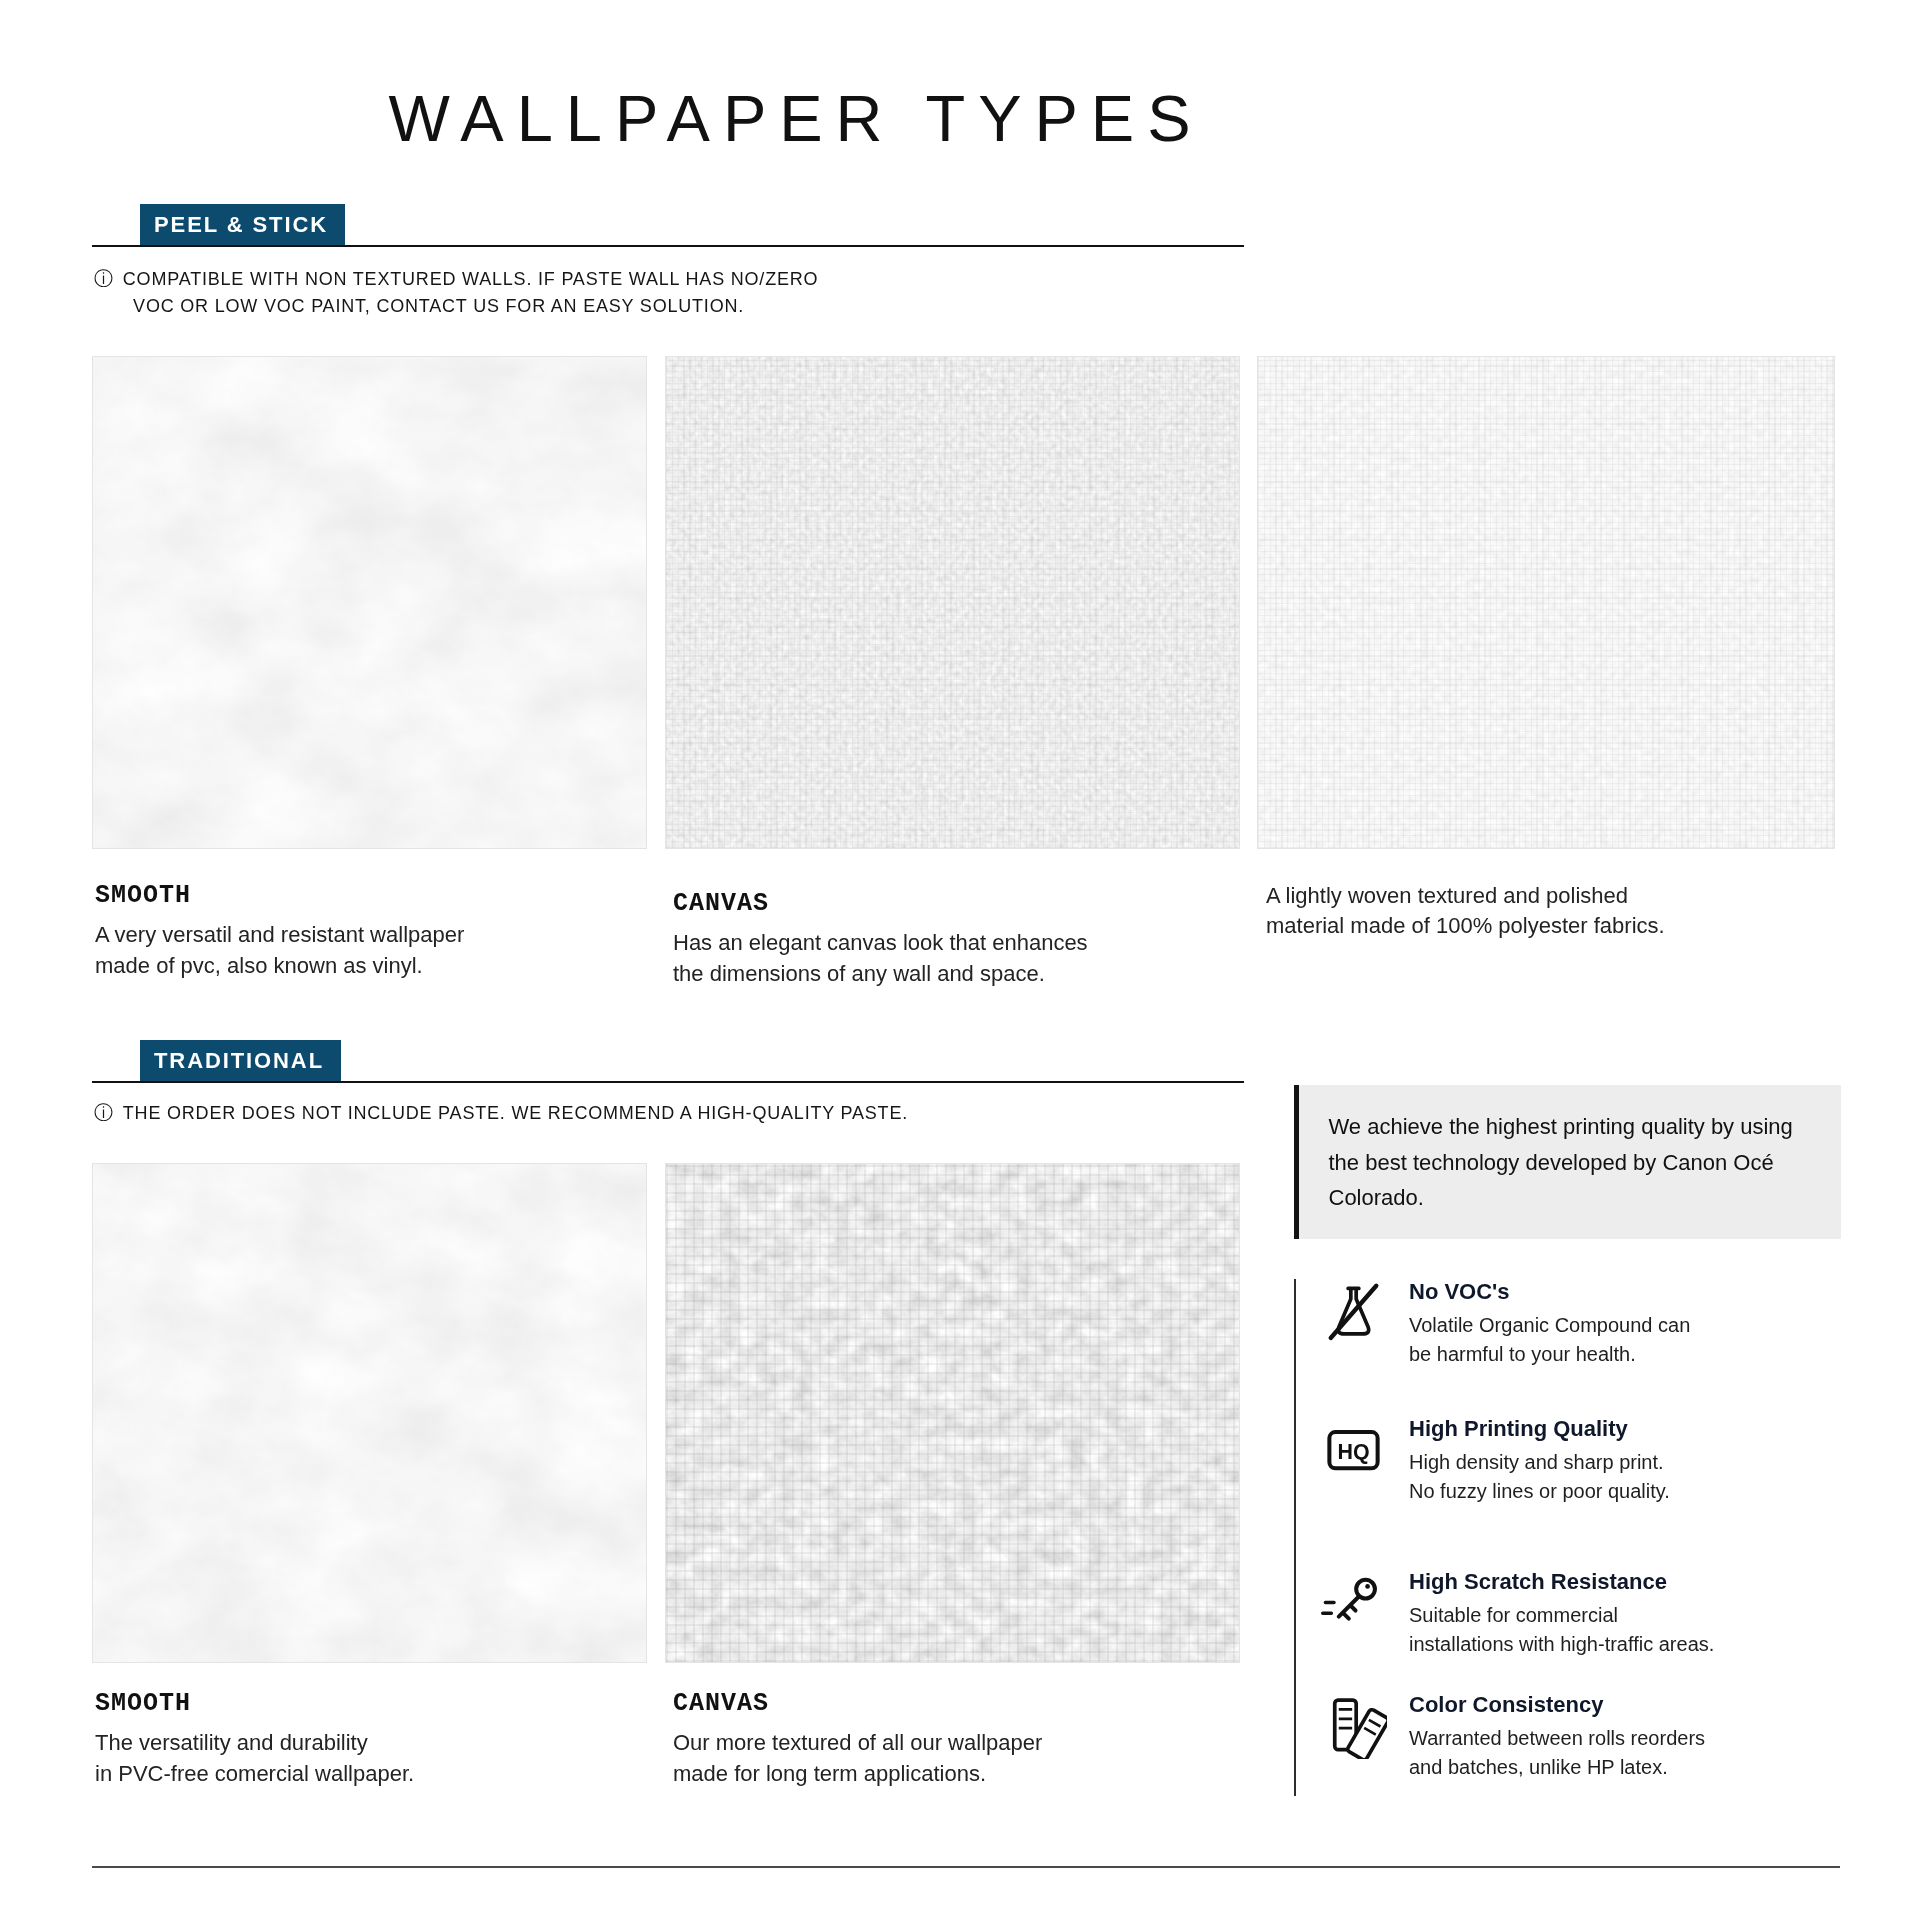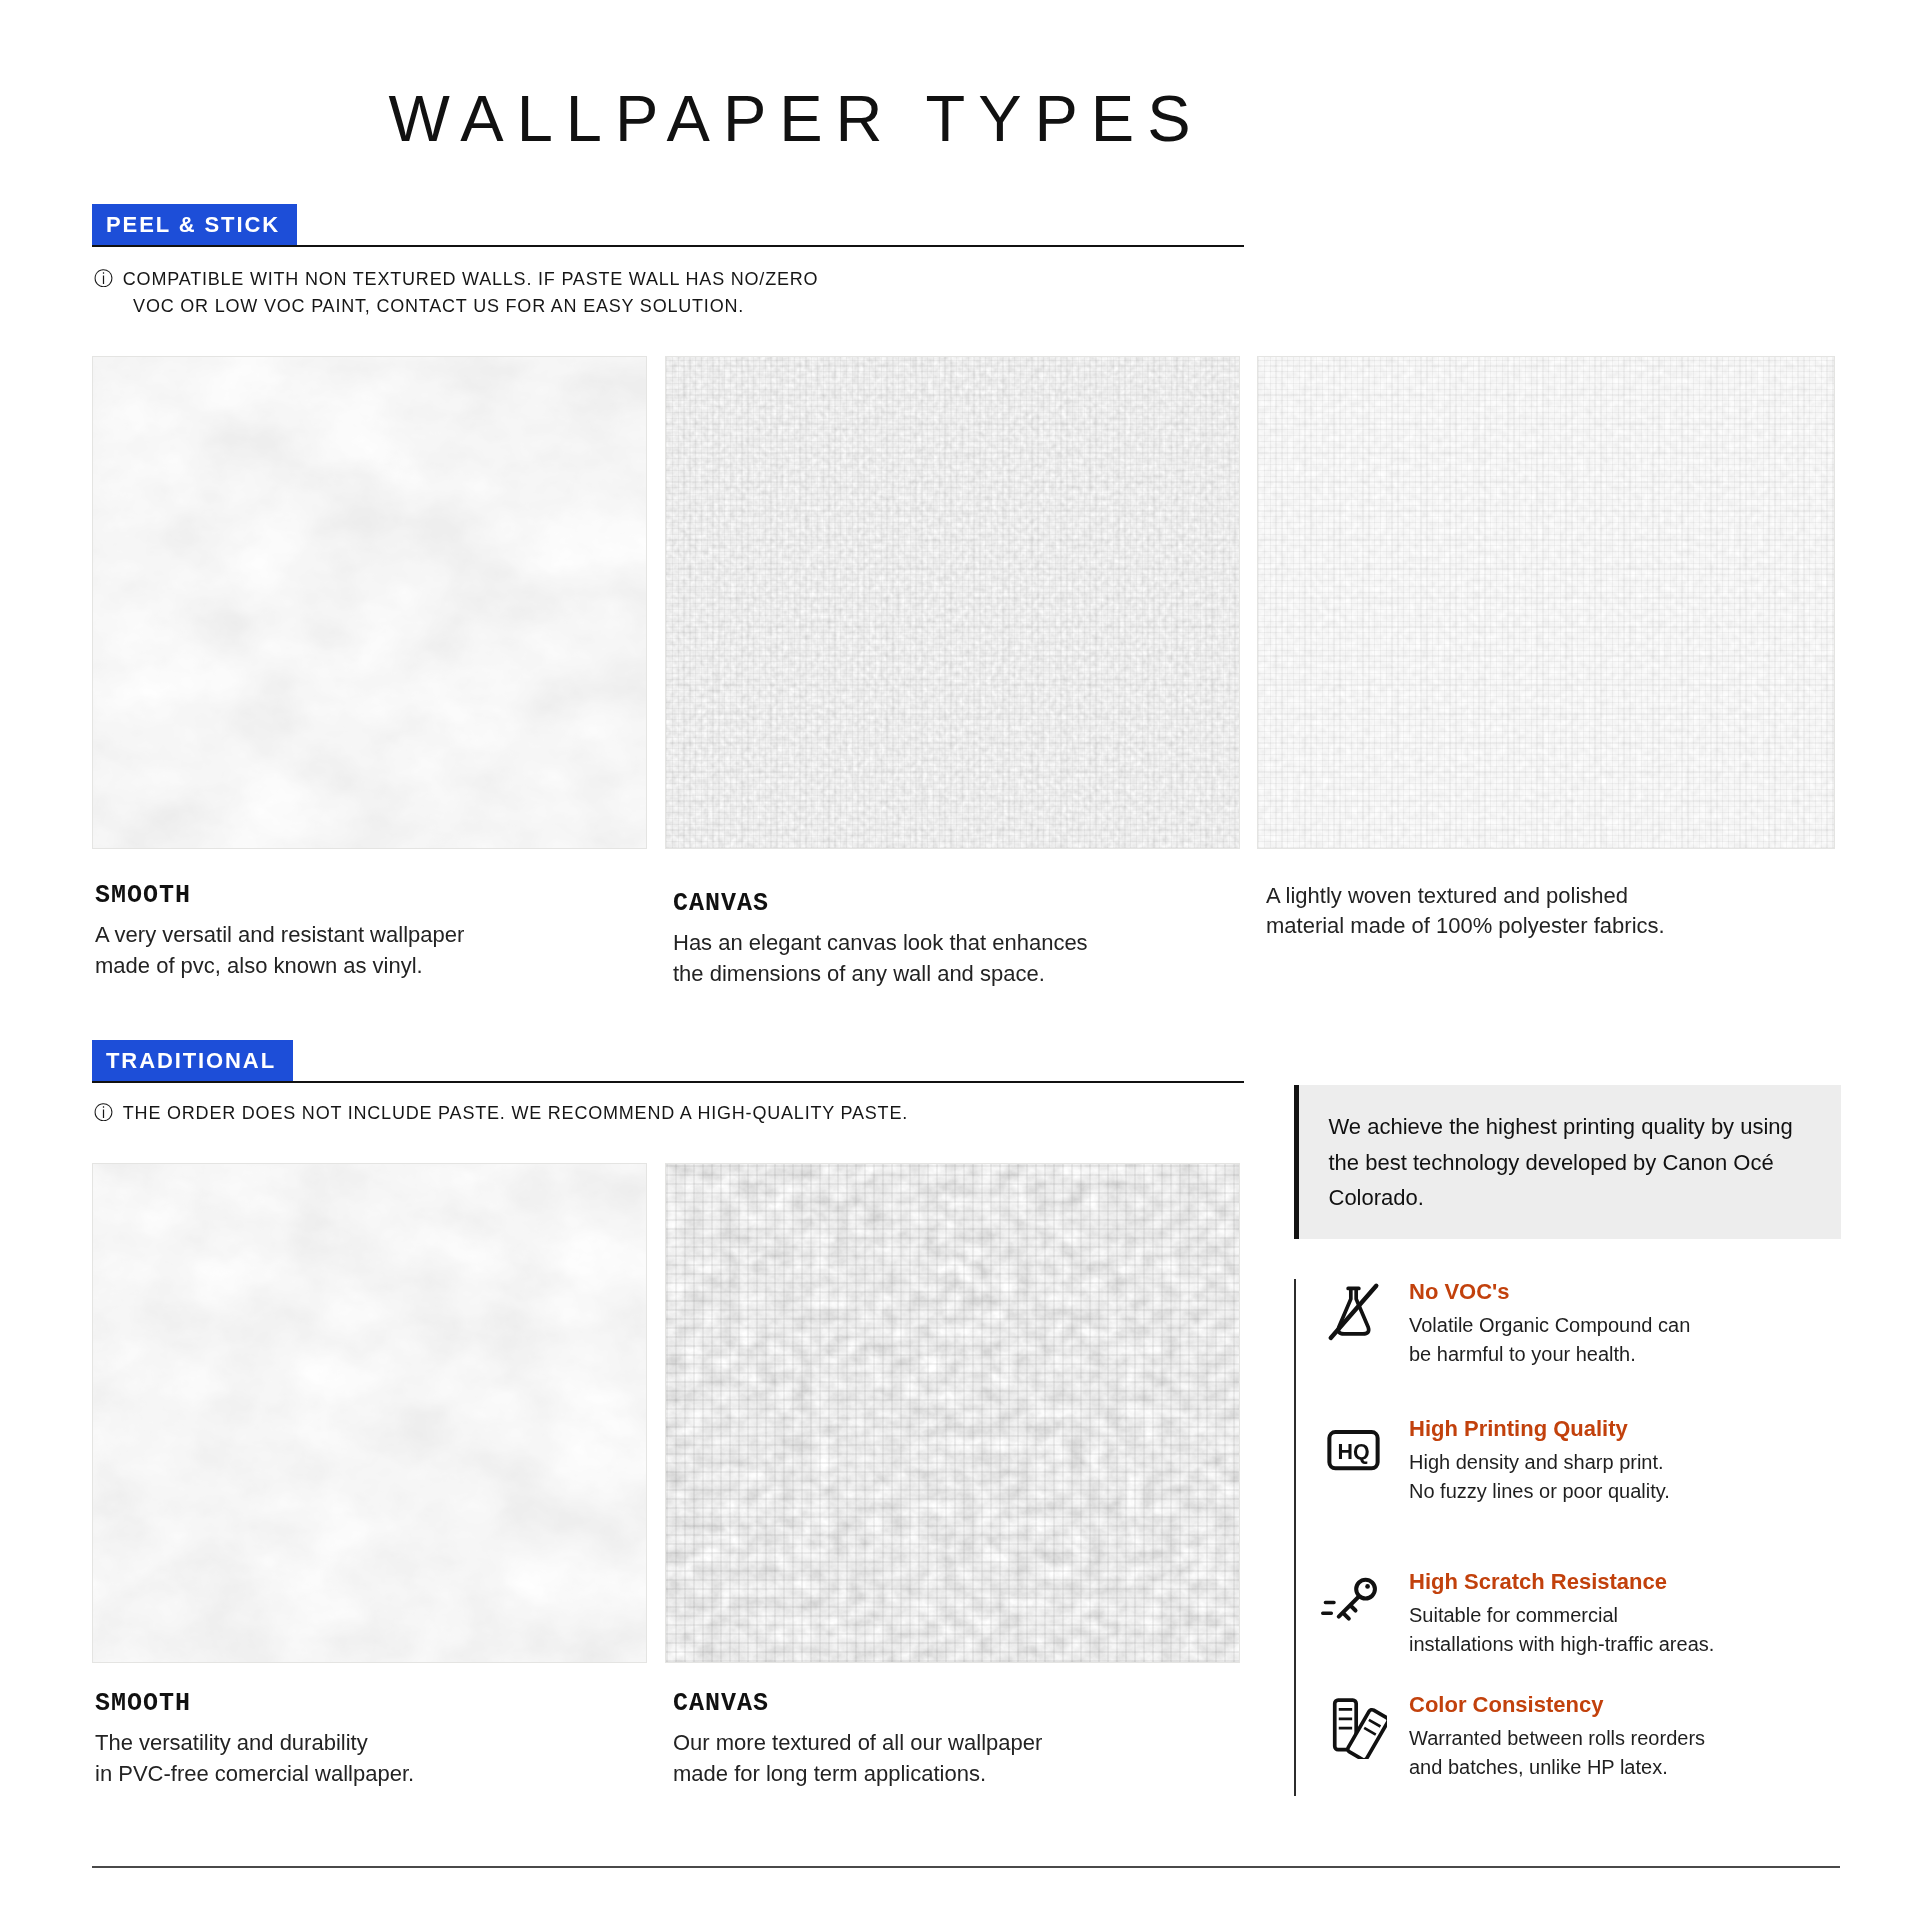--- a/index.html
+++ b/index.html
@@ -13,22 +13,22 @@
   .title {
     position:absolute; top:81px; left:0; width:1592px;
     text-align:center; font-size:65px; font-weight:500;
     letter-spacing:13px; color:#111; white-space:nowrap;
   }
 
   .section-head { position:absolute; left:92px; width:1152px; border-bottom:2.6px solid #111; }
   #head-ps { top:204px; }
   #head-tr { top:1040px; }
   .badge {
-    display:inline-block; background:#1d4ed8; color:#fff; font-weight:700;
-    font-size:22px; letter-spacing:1.9px; padding:7.7px 16.7px 7.7px 14px;
+    display:inline-block; background:#0c4a6e; color:#fff; font-weight:700;
+    font-size:22px; letter-spacing:1.9px; padding:7.7px 16.7px 7.7px 14px;margin-left:48px;
   }
 
   .note { position:absolute; left:94px; display:flex; gap:9px;
           font-size:18px; letter-spacing:0.8px; color:#161616; line-height:1.5; }
   #note-ps { top:266px; }
   #note-tr { top:1100px; }
   .ico-info { font-size:19px; line-height:1.35; }
   .note-indent { padding-left:10.3px; }
 
   .swatch { position:absolute; overflow:hidden; border:0.6px solid #e4e4e2; background:#f6f6f5; }
@@ -55,21 +55,21 @@
     background:#ededed; border-left:5.8px solid #131313;
     padding:24.4px 26px 24.4px 29.5px;
   }
   .quality-panel p { font-size:22px; line-height:1.6; color:#111; font-weight:500; }
 
   .v-divider { position:absolute; left:1294px; top:1279px; width:1.9px; height:517px; background:#2c2c2c; }
 
   .feature { position:absolute; left:1320px; width:537px; display:flex; gap:22px; align-items:flex-start; }
   .f-icon { width:67px; height:67px; flex:0 0 auto; }
   .f-icon svg { width:100%; height:100%; display:block; }
-  .f-title { font-size:22px; font-weight:700; margin-bottom:6.4px; color:#c2410c; }
+  .f-title { font-size:22px; font-weight:700; margin-bottom:6.4px; color:#0f172a; }
   .f-desc { font-size:20px; line-height:1.42; color:#1f1f1f; }
 
   .bottom-rule { position:absolute; left:92px; top:1866px; width:1748px; height:1.9px; background:#4a4a4a; }
 </style>
 </head>
 <body>
 
 <svg width="0" height="0" style="position:absolute" aria-hidden="true">
   <defs>
     <filter id="tex-smooth-a" x="0" y="0" width="100%" height="100%">

